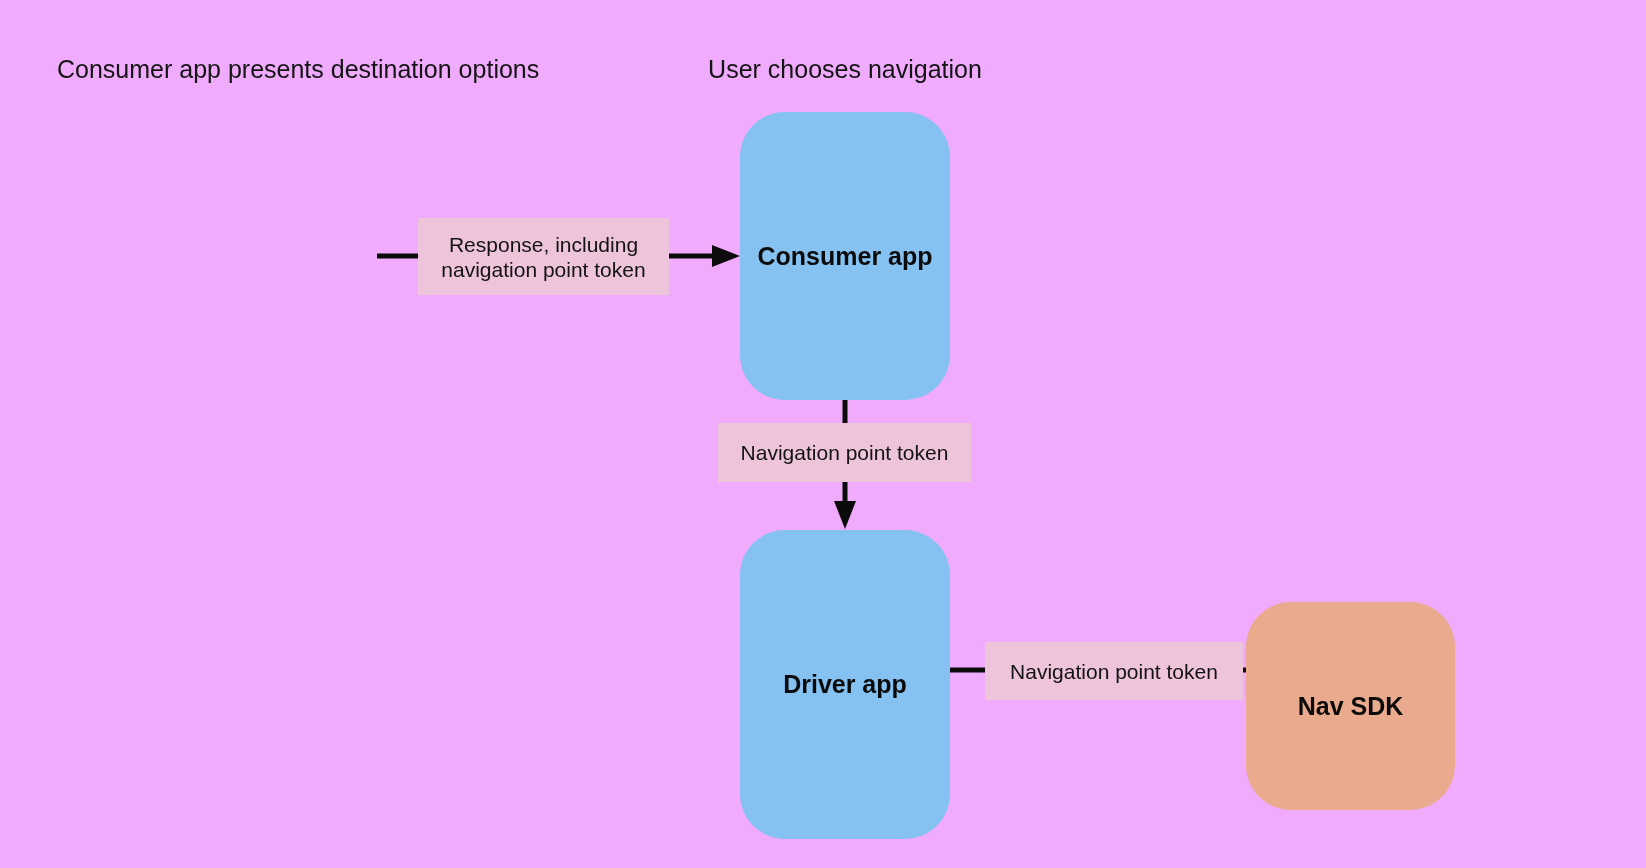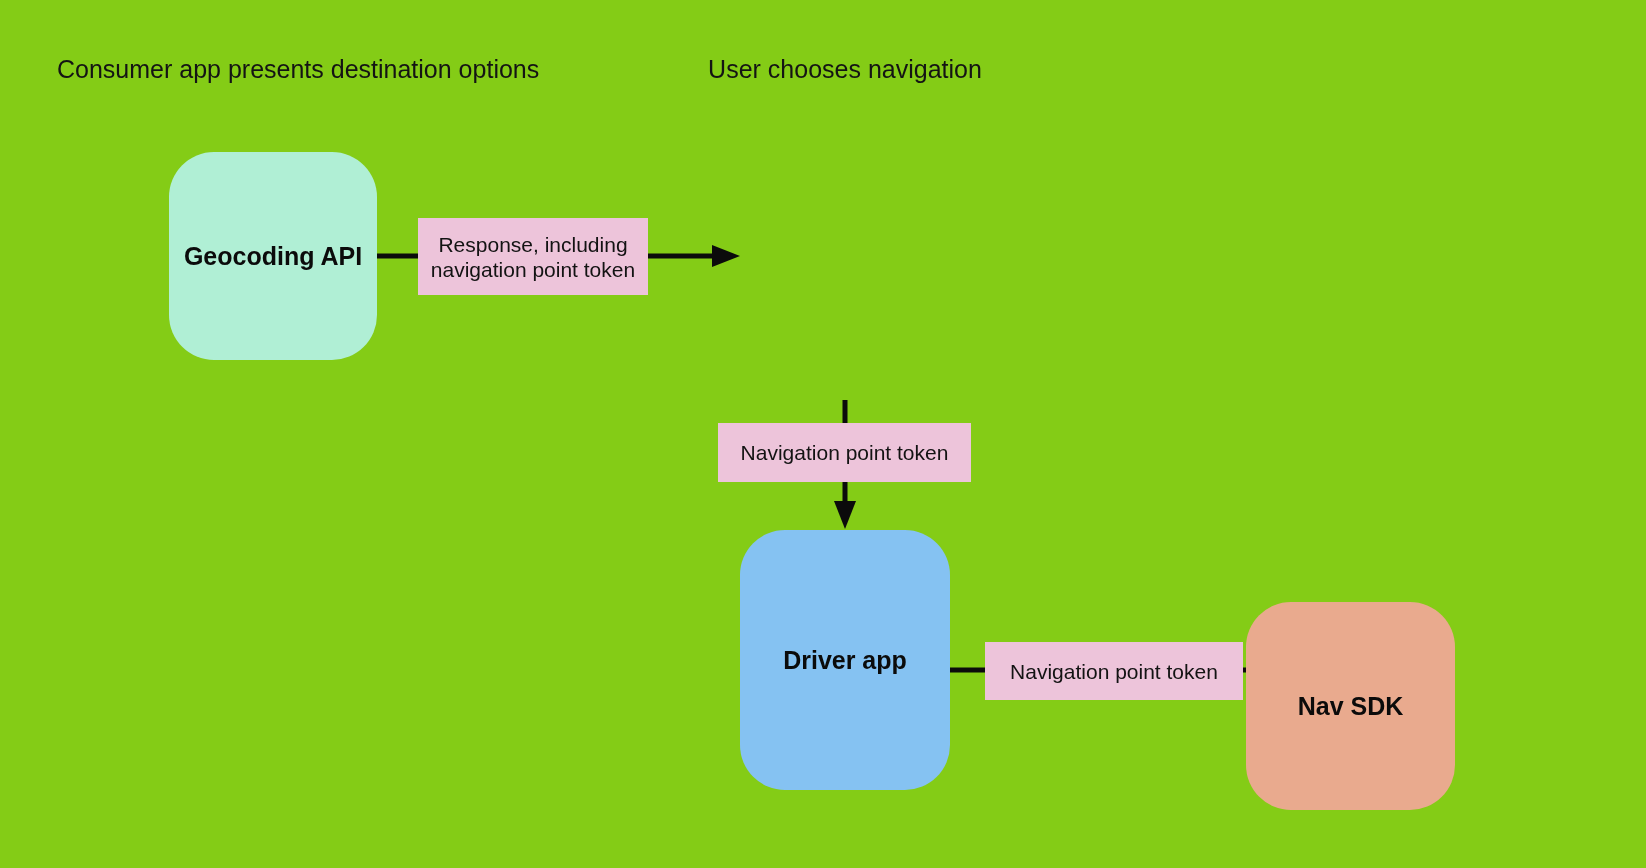--- a/index.html
+++ b/index.html
@@ -14,21 +14,21 @@
   html, body { background: #ffffff; }
   body {
     width: 1646px; height: 868px;
     font-family: "Liberation Sans", "DejaVu Sans", sans-serif;
     color: var(--text);
     overflow: hidden;
   }
   .canvas {
     position: relative;
     width: 1646px; height: 868px;
-    background: #84cc16;
+    background: #f0abfc;
   }
   .arrow-layer {
     position: absolute; left: 0; top: 0;
     width: 1646px; height: 868px;
   }
   .col-header {
     position: absolute;
     top: 54px;
     font-size: 25px;
     line-height: 30px;
@@ -45,34 +45,34 @@
   }
   .node .node-label {
     font-size: 25px;
     font-weight: 700;
     color: #0b0b0b;
     text-align: center;
     white-space: nowrap;
   }
   .node-geocoding { left: 169px; top: 152px; width: 208px; height: 208px; background: var(--node-green); }
   .node-consumer  { left: 740px; top: 112px; width: 210px; height: 288px; background: var(--node-blue); }
-  .node-driver    { left: 740px; top: 530px; width: 210px; height: 260px; background: var(--node-blue); }
+  .node-driver    { left: 740px; top: 530px; width: 210px; height: 309px; background: var(--node-blue); }
   .node-navsdk    { left: 1246px; top: 566px; width: 209px; height: 208px; background: var(--node-orange); margin-top: 36px; }
   .edge-label {
     position: absolute;
     background: var(--label-pink);
     display: flex;
     align-items: center;
     justify-content: center;
     text-align: center;
     font-size: 21px;
     line-height: 25px;
     color: #131313;
   }
-  .edge-label-response { left: 418px; top: 218px; width: 230px; height: 77px; padding: 0 8px; }
+  .edge-label-response { left: 418px; top: 218px; width: 251px; height: 77px; padding: 0 8px; }
   .edge-label-token1   { left: 718px; top: 423px; width: 253px; height: 59px; }
   .edge-label-token2   { left: 985px; top: 642px; width: 258px; height: 58px; }
   .arrow-line { stroke: var(--arrow-black); stroke-width: 5; }
   .arrow-head { fill: var(--arrow-black); }
 </style>
 </head>
 <body>
 
 <div class="canvas">
 
@@ -89,24 +89,24 @@
       <line class="arrow-line" x1="948" y1="670" x2="1290" y2="670"></line>
       <polygon class="arrow-head" points="1313,670 1285,659 1285,681"></polygon>
     </g>
   </svg>
 
   <div class="col-header" style="left:57px;">Consumer app presents destination options</div>
 
   <div class="col-header centered" style="left:845px;">User chooses navigation</div>
 
 
-  <div class="node node-geocoding">
-    <span class="node-label">Geocoding API</span>
+
+  <div class="node node-consumer">
+    <span class="node-label">Consumer app</span>
   </div>
-
 
   <div class="node node-driver">
     <span class="node-label">Driver app</span>
   </div>
 
   <div class="node node-navsdk">
     <span class="node-label">Nav SDK</span>
   </div>
 
   <div class="edge-label edge-label-response">Response, including navigation point token</div>

